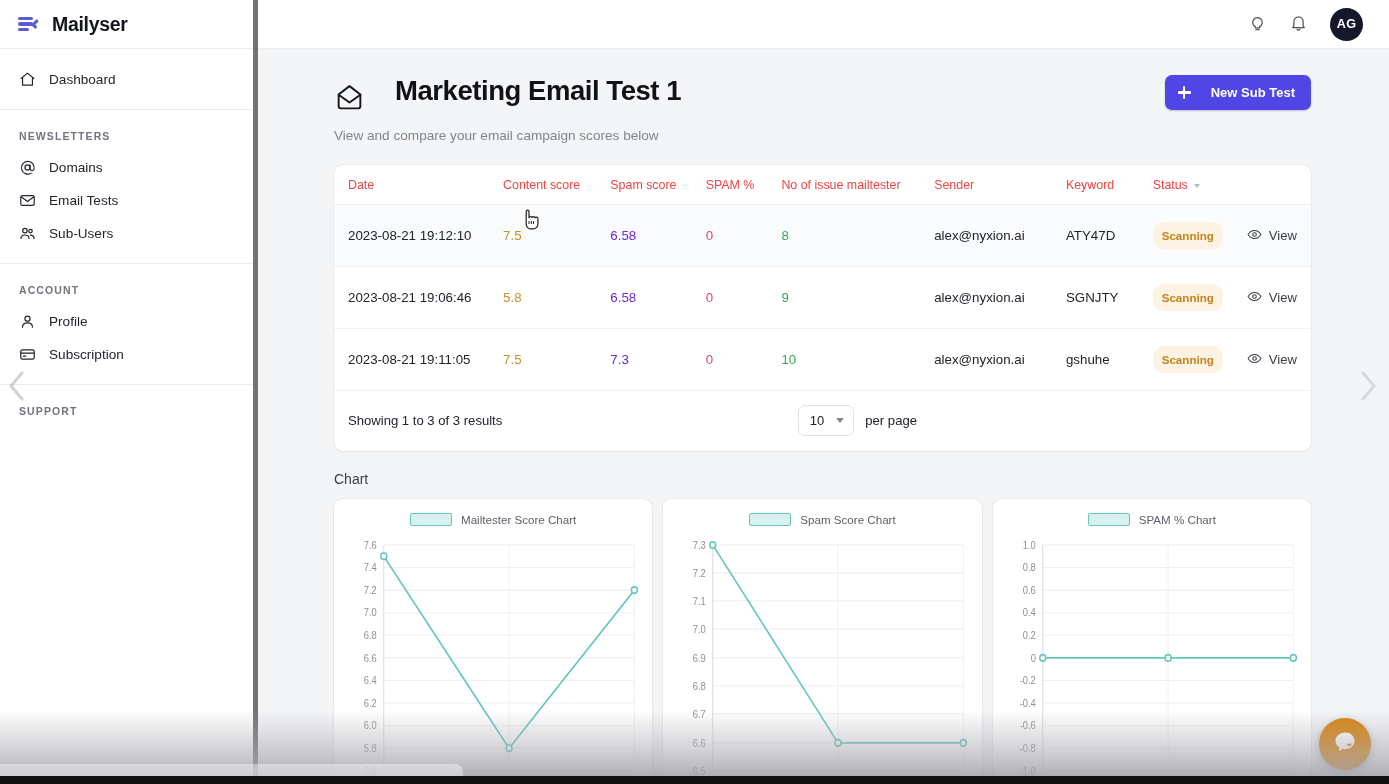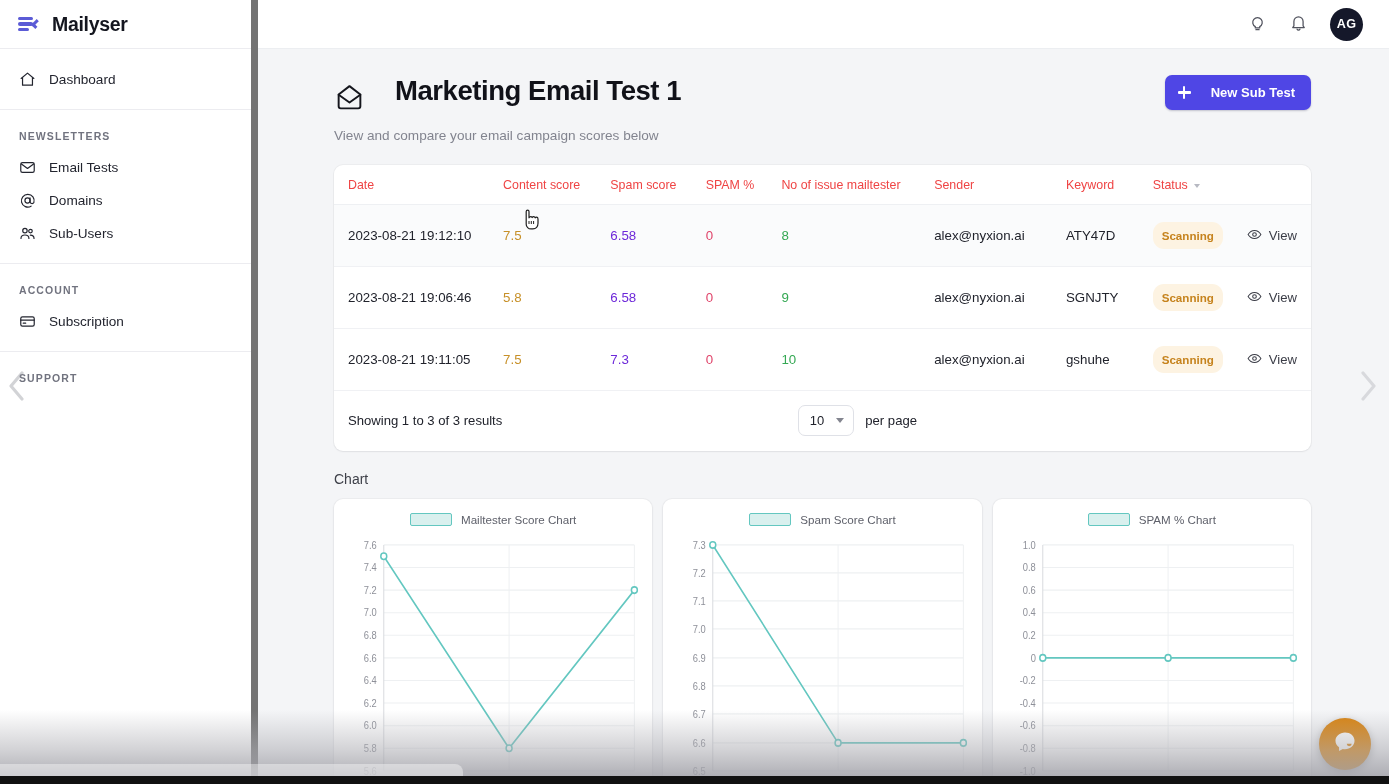--- a/index.html
+++ b/index.html
@@ -27,21 +27,21 @@
   .ghost-edge .g-line {
     position: absolute; left: 1px; width: 8px; height: 7px;
     border-radius: 1px; opacity: .85;
   }
 
   
   .sidebar {
     position: absolute; left: 0; top: 0;
     width: 258px; height: 784px;
     background: #ffffff;
-    border-right: 7px solid #737373;
+    border-right: 5px solid #737373;
     z-index: 3;
   }
   .sb-brandrow {
     height: 49px;
     display: flex; align-items: center; gap: 14px;
     padding: 0 18px;
     border-bottom: 1px solid #ececf0;
   }
   .burger { width: 20px; height: 16px; position: relative; cursor: pointer; flex: 0 0 auto; }
   .burger i {
@@ -307,51 +307,60 @@
         <span>Dashboard</span>
       </a>
     </div>
     <div class="sb-divider"></div>
 
     <div class="sb-section">
       <div class="sb-caption">NEWSLETTERS</div>
       <a class="sb-item">
         <span>
           <svg width="17" height="17" viewBox="0 0 24 24" fill="none" stroke="#23252f" stroke-width="1.7" stroke-linecap="round" stroke-linejoin="round">
+              <circle cx="12" cy="12" r="3.6"></circle>
+              <path d="M15.6 8.4v5a2.9 2.9 0 0 0 5.4 1.5A9 9 0 1 0 17 20"></path>
+            </svg>
+        </span>
+        <span>Domains</span>
+      </a>
+      <a class="sb-item">
+        <span>
+          <svg width="17" height="17" viewBox="0 0 24 24" fill="none" stroke="#23252f" stroke-width="1.7" stroke-linecap="round" stroke-linejoin="round">
               <rect x="2.5" y="5" width="19" height="14" rx="2.4"></rect>
               <path d="m3.4 7 8.6 6.4L20.6 7"></path>
             </svg>
         </span>
         <span>Email Tests</span>
-      </a>
-      <a class="sb-item">
-        <span>
-          <svg width="17" height="17" viewBox="0 0 24 24" fill="none" stroke="#23252f" stroke-width="1.7" stroke-linecap="round" stroke-linejoin="round">
-              <circle cx="12" cy="12" r="3.6"></circle>
-              <path d="M15.6 8.4v5a2.9 2.9 0 0 0 5.4 1.5A9 9 0 1 0 17 20"></path>
-            </svg>
-        </span>
-        <span>Domains</span>
       </a>
       <a class="sb-item">
         <span>
           <svg width="17" height="17" viewBox="0 0 24 24" fill="none" stroke="#23252f" stroke-width="1.7" stroke-linecap="round" stroke-linejoin="round">
               <circle cx="8.4" cy="8" r="3.1"></circle>
               <circle cx="16.2" cy="8.6" r="2.5"></circle>
               <path d="M2.8 19c0-3 2.5-4.9 5.6-4.9s5.6 1.9 5.6 4.9"></path>
               <path d="M16 14.4c2.8 0 5.2 1.7 5.2 4.6"></path>
             </svg>
         </span>
         <span>Sub-Users</span>
       </a>
     </div>
     <div class="sb-divider"></div>
 
     <div class="sb-section">
       <div class="sb-caption">ACCOUNT</div>
+      <a class="sb-item">
+        <span>
+          <svg width="17" height="17" viewBox="0 0 24 24" fill="none" stroke="#23252f" stroke-width="1.7" stroke-linecap="round" stroke-linejoin="round">
+              <circle cx="12" cy="8" r="3.6"></circle>
+              <path d="M5 20c0-3.7 3.1-6 7-6s7 2.3 7 6"></path>
+            </svg>
+        </span>
+        <span>Profile</span>
+      </a>
       <a class="sb-item">
         <span>
           <svg width="17" height="17" viewBox="0 0 24 24" fill="none" stroke="#23252f" stroke-width="1.7" stroke-linecap="round" stroke-linejoin="round">
               <rect x="2.5" y="5.5" width="19" height="13" rx="2.4"></rect>
               <path d="M2.5 10h19"></path>
               <path d="M6 14.4h3.4"></path>
             </svg>
         </span>
         <span>Subscription</span>
       </a>

